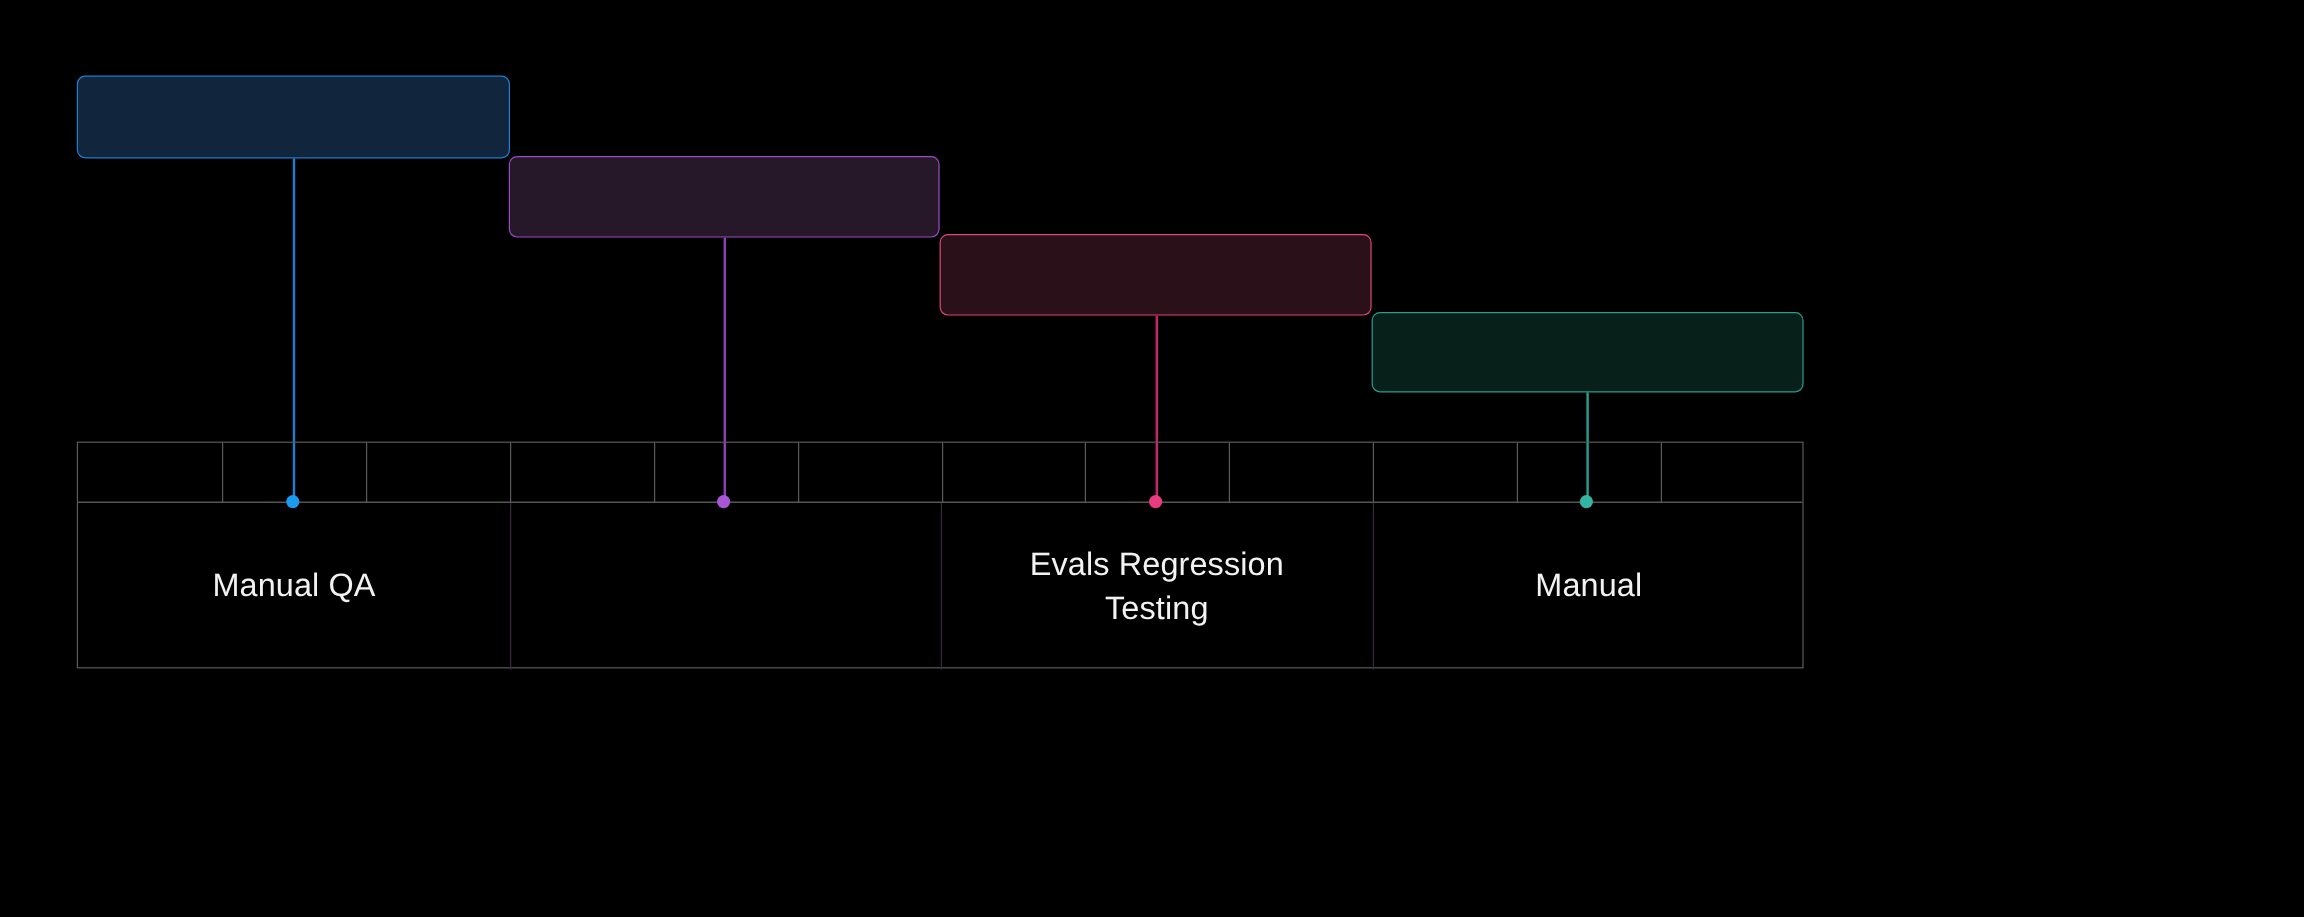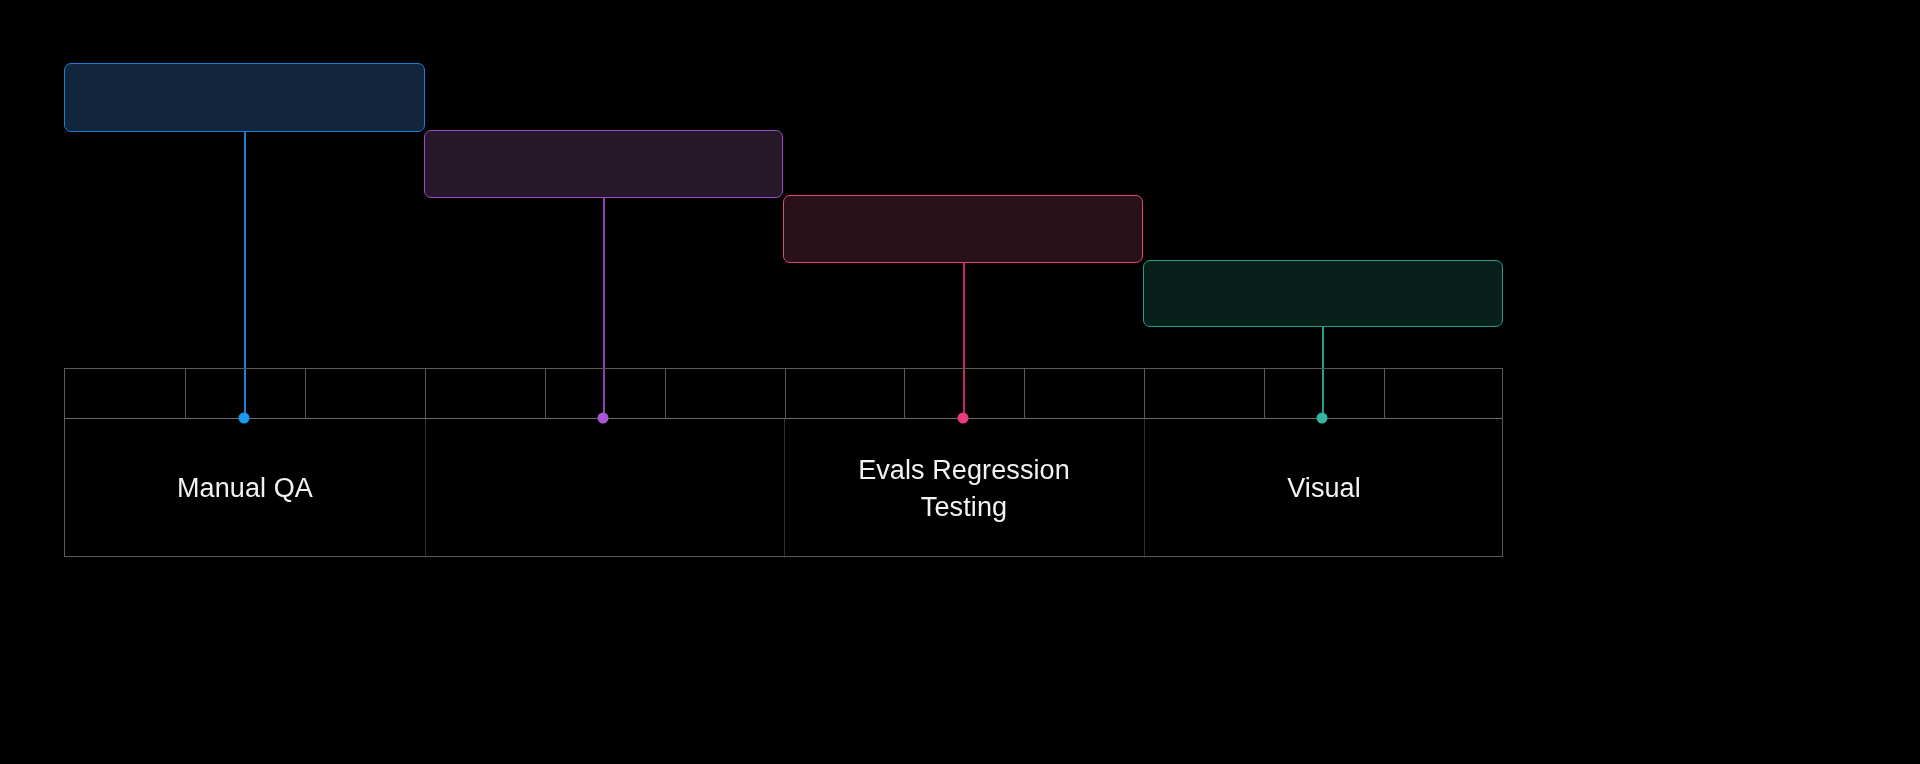--- a/index.html
+++ b/index.html
@@ -120,21 +120,21 @@
         <div class="tick-divider" style="left: 1199px; height: 50px; background: rgb(91, 91, 91);"></div>
         <div class="tick-divider" style="left: 1319px; height: 50px; background: rgb(91, 91, 91);"></div>
       </div>
     <div id="label-row" style="top: 50px; height: 139px; text-decoration: underline;">
         <div class="phase-label" style="left: 0px; top: 0px; width: 360px; height: 100%;">Manual QA</div>
         <div class="col-divider" style="left: 360px; top: 0px; height: 100%; background: rgb(58, 43, 60);"></div>
         <div class="col-divider" style="left: 719px; top: 0px; height: 100%; background: rgb(58, 43, 60);"></div>
         <div class="phase-label" style="left: 719px; top: 0px; width: 360px; height: 100%;">Evals Regression
 Testing</div>
         <div class="col-divider" style="left: 1079px; top: 0px; height: 100%; background: rgb(58, 43, 60);"></div>
-        <div class="phase-label" style="left: 1079px; top: 0px; width: 360px; height: 100%;">Visual</div>
+        <div class="phase-label" style="left: 1079px; top: 0px; width: 360px; height: 100%;">Manual</div>
       </div>
   </div>
 
   <div id="dots-layer">
       <div class="connector-dot" style="left: 244px; top: 418px; background: rgb(26, 155, 240);"></div>
       <div class="connector-dot" style="left: 603px; top: 418px; background: rgb(168, 85, 214);"></div>
       <div class="connector-dot" style="left: 963px; top: 418px; background: rgb(234, 59, 127);"></div>
       <div class="connector-dot" style="left: 1322px; top: 418px; background: rgb(51, 181, 162);"></div>
     </div>
 

